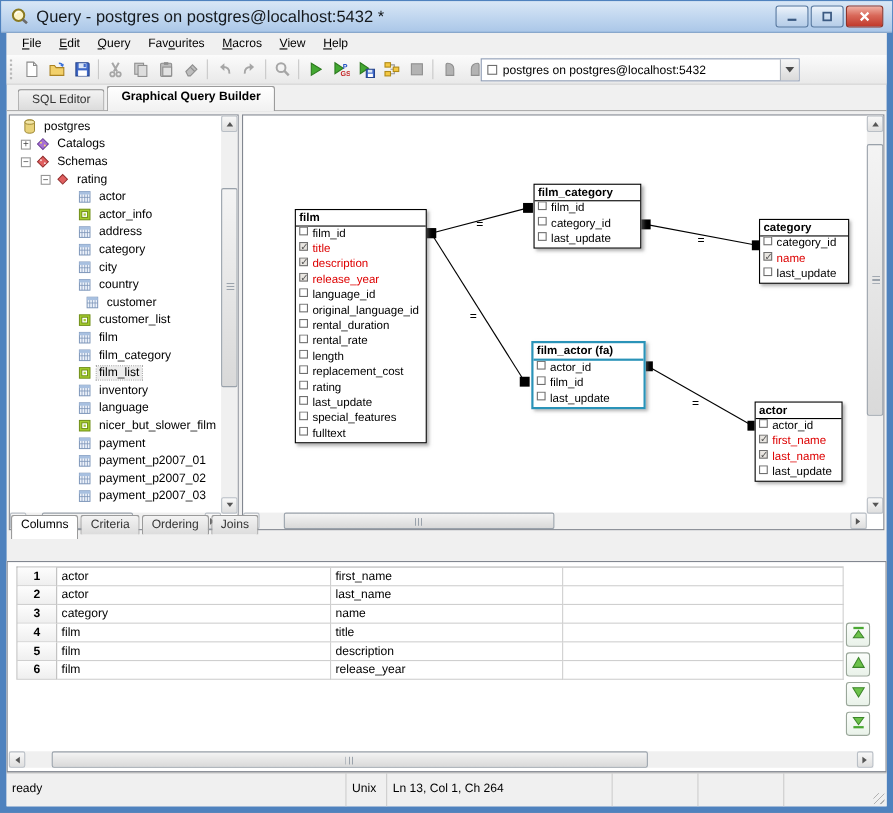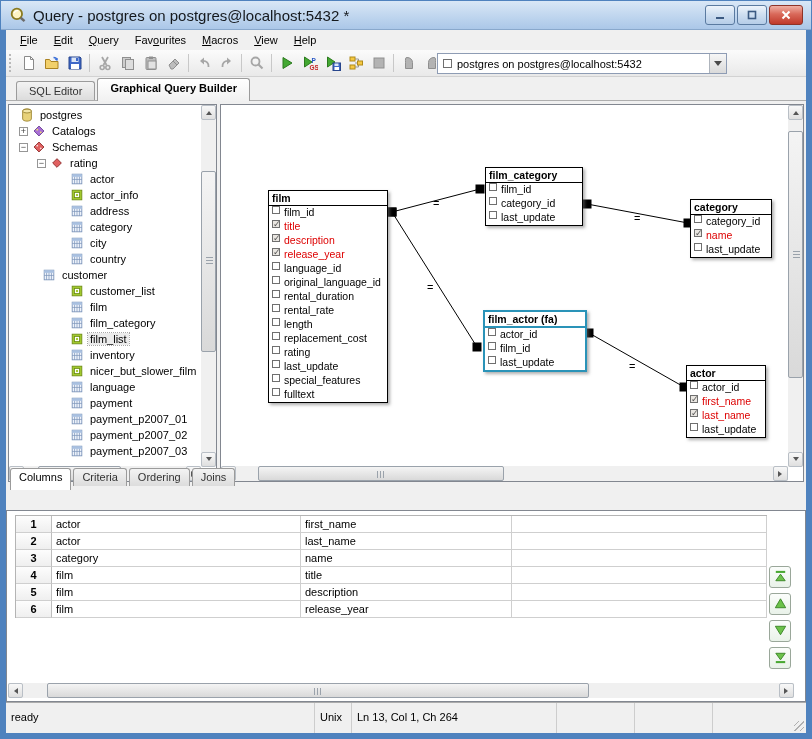--- a/index.html
+++ b/index.html
@@ -426,21 +426,21 @@
               <span class="exp none"></span>
               <span class="tree-ic">
                 <svg viewBox="0 0 16 16">
                   <rect x="2.5" y="2.5" width="11" height="11" fill="#eef3fb" stroke="#7a93b8"></rect>
                   <rect x="2.5" y="2.5" width="11" height="3" fill="#a8c0e0"></rect>
                   <path d="M2.5 8.5h11M8 5.5v8M5.2 5.5v8M10.8 5.5v8" stroke="#7a93b8" stroke-width="0.8" fill="none"></path>
                 </svg>
               </span>
               <span class="tree-lb">country</span>
             </div>
-            <div class="tree-row" style="padding-left: 20px;">
+            <div class="tree-row" style="padding-left: 55px;">
               <span class="exp none"></span>
               <span class="tree-ic">
                 <svg viewBox="0 0 16 16">
                   <rect x="2.5" y="2.5" width="11" height="11" fill="#eef3fb" stroke="#7a93b8"></rect>
                   <rect x="2.5" y="2.5" width="11" height="3" fill="#a8c0e0"></rect>
                   <path d="M2.5 8.5h11M8 5.5v8M5.2 5.5v8M10.8 5.5v8" stroke="#7a93b8" stroke-width="0.8" fill="none"></path>
                 </svg>
               </span>
               <span class="tree-lb">customer</span>
             </div>
@@ -496,37 +496,37 @@
                   <rect x="2.5" y="2.5" width="11" height="3" fill="#a8c0e0"></rect>
                   <path d="M2.5 8.5h11M8 5.5v8M5.2 5.5v8M10.8 5.5v8" stroke="#7a93b8" stroke-width="0.8" fill="none"></path>
                 </svg>
               </span>
               <span class="tree-lb">inventory</span>
             </div>
             <div class="tree-row" style="padding-left: 48px;">
               <span class="exp none"></span>
               <span class="tree-ic">
                 <svg viewBox="0 0 16 16">
+                  <rect x="2.5" y="2.5" width="11" height="11" fill="#eef3fb" stroke="#7a93b8"></rect>
+                  <rect x="2.5" y="2.5" width="11" height="3" fill="#a8c0e0"></rect>
+                  <path d="M2.5 8.5h11M8 5.5v8M5.2 5.5v8M10.8 5.5v8" stroke="#7a93b8" stroke-width="0.8" fill="none"></path>
+                </svg>
+              </span>
+              <span class="tree-lb">language</span>
+            </div>
+            <div class="tree-row" style="padding-left: 48px;">
+              <span class="exp none"></span>
+              <span class="tree-ic">
+                <svg viewBox="0 0 16 16">
                   <rect x="2.5" y="2.5" width="11" height="11" fill="#a4cc2e" stroke="#6d8c14"></rect>
                   <rect x="5" y="5" width="6" height="6" fill="#fff" stroke="#6d8c14"></rect>
                   <rect x="6.8" y="6.8" width="2.4" height="2.4" fill="#a4cc2e"></rect>
                 </svg>
               </span>
               <span class="tree-lb">nicer_but_slower_film</span>
-            </div>
-            <div class="tree-row" style="padding-left: 48px;">
-              <span class="exp none"></span>
-              <span class="tree-ic">
-                <svg viewBox="0 0 16 16">
-                  <rect x="2.5" y="2.5" width="11" height="11" fill="#eef3fb" stroke="#7a93b8"></rect>
-                  <rect x="2.5" y="2.5" width="11" height="3" fill="#a8c0e0"></rect>
-                  <path d="M2.5 8.5h11M8 5.5v8M5.2 5.5v8M10.8 5.5v8" stroke="#7a93b8" stroke-width="0.8" fill="none"></path>
-                </svg>
-              </span>
-              <span class="tree-lb">language</span>
             </div>
             <div class="tree-row" style="padding-left: 48px;">
               <span class="exp none"></span>
               <span class="tree-ic">
                 <svg viewBox="0 0 16 16">
                   <rect x="2.5" y="2.5" width="11" height="11" fill="#eef3fb" stroke="#7a93b8"></rect>
                   <rect x="2.5" y="2.5" width="11" height="3" fill="#a8c0e0"></rect>
                   <path d="M2.5 8.5h11M8 5.5v8M5.2 5.5v8M10.8 5.5v8" stroke="#7a93b8" stroke-width="0.8" fill="none"></path>
                 </svg>
               </span>

